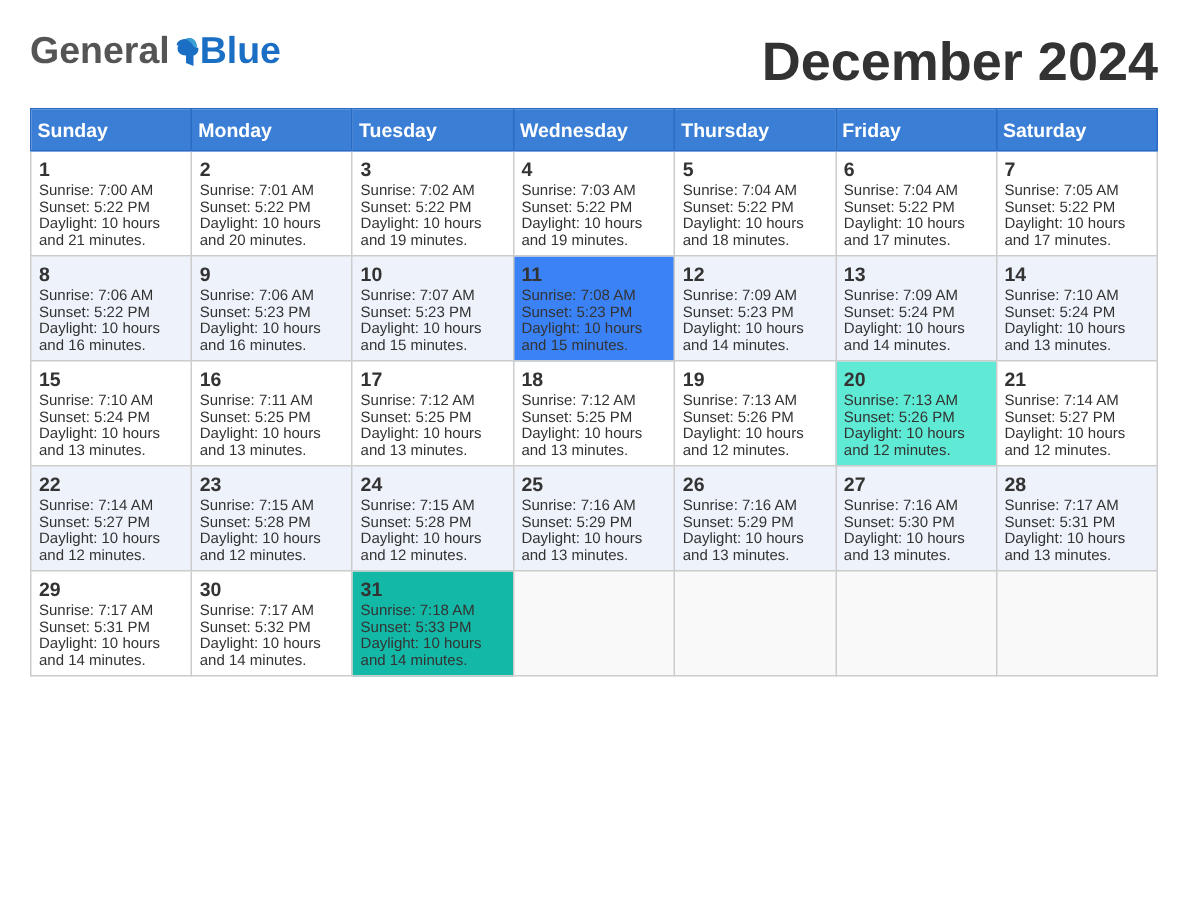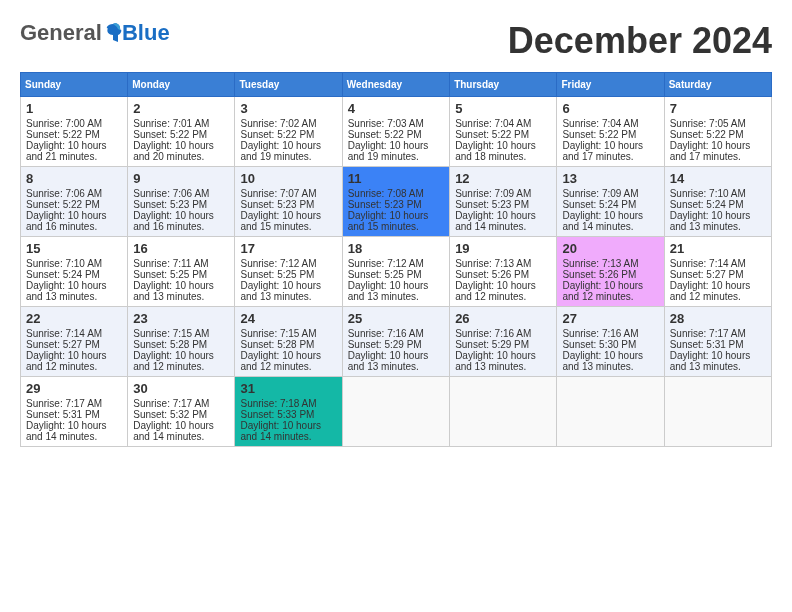--- a/index.html
+++ b/index.html
@@ -17,21 +17,21 @@
       margin-bottom: 10px;
     }
     .logo {
       display: flex;
       flex-direction: column;
       align-items: flex-start;
     }
     .logo-text {
       display: flex;
       align-items: center;
-      font-size: 22px;
+      font-size: 25px;
       font-weight: bold;
       color: #333;
     }
     .logo-general { color: #555; }
     .logo-blue { color: #1a6ec4; }
     .logo-icon {
       width: 18px;
       height: 22px;
       margin-left: 2px;
     }
@@ -47,21 +47,21 @@
       font-size: 16px;
       color: #555;
     }
     .calendar {
       width: 100%;
       border-collapse: collapse;
     }
     .calendar th {
       background: #3a7fd5;
       color: #fff;
-      font-size: 10px;
+      font-size: 13px;
       font-weight: bold;
       padding: 6px 4px;
       text-align: left;
       border: 1px solid #2a6bc5;
     }
     .calendar td {
       vertical-align: top;
       border: 1px solid #ccc;
       padding: 4px 5px;
       width: 108px;
@@ -135,21 +135,21 @@
         <td style="background: rgb(238, 242, 250);"><span class="day-number">12</span><span>Sunrise: 7:09 AM</span><br><span>Sunset: 5:23 PM</span><br><span>Daylight: 10 hours and 14 minutes.</span></td>
         <td style="background: rgb(238, 242, 250);"><span class="day-number">13</span><span>Sunrise: 7:09 AM</span><br><span>Sunset: 5:24 PM</span><br><span>Daylight: 10 hours and 14 minutes.</span></td>
         <td style="background: rgb(238, 242, 250);"><span class="day-number">14</span><span>Sunrise: 7:10 AM</span><br><span>Sunset: 5:24 PM</span><br><span>Daylight: 10 hours and 13 minutes.</span></td>
       </tr>
       <tr>
         <td style="background: rgb(255, 255, 255); margin-left: 32px;"><span class="day-number">15</span><span>Sunrise: 7:10 AM</span><br><span>Sunset: 5:24 PM</span><br><span>Daylight: 10 hours and 13 minutes.</span></td>
         <td style="background: rgb(255, 255, 255);"><span class="day-number">16</span><span>Sunrise: 7:11 AM</span><br><span>Sunset: 5:25 PM</span><br><span>Daylight: 10 hours and 13 minutes.</span></td>
         <td style="background: rgb(255, 255, 255);"><span class="day-number">17</span><span>Sunrise: 7:12 AM</span><br><span>Sunset: 5:25 PM</span><br><span>Daylight: 10 hours and 13 minutes.</span></td>
         <td style="background: rgb(255, 255, 255);"><span class="day-number">18</span><span>Sunrise: 7:12 AM</span><br><span>Sunset: 5:25 PM</span><br><span>Daylight: 10 hours and 13 minutes.</span></td>
         <td style="background: rgb(255, 255, 255);"><span class="day-number">19</span><span>Sunrise: 7:13 AM</span><br><span>Sunset: 5:26 PM</span><br><span>Daylight: 10 hours and 12 minutes.</span></td>
-        <td style="background: #f0abfc;"><span class="day-number">20</span><span>Sunrise: 7:13 AM</span><br><span>Sunset: 5:26 PM</span><br><span>Daylight: 10 hours and 12 minutes.</span></td>
+        <td style="background: #5eead4;"><span class="day-number">20</span><span>Sunrise: 7:13 AM</span><br><span>Sunset: 5:26 PM</span><br><span>Daylight: 10 hours and 12 minutes.</span></td>
         <td style="background: rgb(255, 255, 255);"><span class="day-number">21</span><span>Sunrise: 7:14 AM</span><br><span>Sunset: 5:27 PM</span><br><span>Daylight: 10 hours and 12 minutes.</span></td>
       </tr>
       <tr>
         <td style="background: rgb(238, 242, 250); margin-left: 28px;"><span class="day-number">22</span><span>Sunrise: 7:14 AM</span><br><span>Sunset: 5:27 PM</span><br><span>Daylight: 10 hours and 12 minutes.</span></td>
         <td style="background: rgb(238, 242, 250);"><span class="day-number">23</span><span>Sunrise: 7:15 AM</span><br><span>Sunset: 5:28 PM</span><br><span>Daylight: 10 hours and 12 minutes.</span></td>
         <td style="background: rgb(238, 242, 250);"><span class="day-number">24</span><span>Sunrise: 7:15 AM</span><br><span>Sunset: 5:28 PM</span><br><span>Daylight: 10 hours and 12 minutes.</span></td>
         <td style="background: rgb(238, 242, 250);"><span class="day-number">25</span><span>Sunrise: 7:16 AM</span><br><span>Sunset: 5:29 PM</span><br><span>Daylight: 10 hours and 13 minutes.</span></td>
         <td style="background: rgb(238, 242, 250);"><span class="day-number">26</span><span>Sunrise: 7:16 AM</span><br><span>Sunset: 5:29 PM</span><br><span>Daylight: 10 hours and 13 minutes.</span></td>
         <td style="background: rgb(238, 242, 250);"><span class="day-number">27</span><span>Sunrise: 7:16 AM</span><br><span>Sunset: 5:30 PM</span><br><span>Daylight: 10 hours and 13 minutes.</span></td>
         <td style="background: rgb(238, 242, 250);"><span class="day-number">28</span><span>Sunrise: 7:17 AM</span><br><span>Sunset: 5:31 PM</span><br><span>Daylight: 10 hours and 13 minutes.</span></td>

